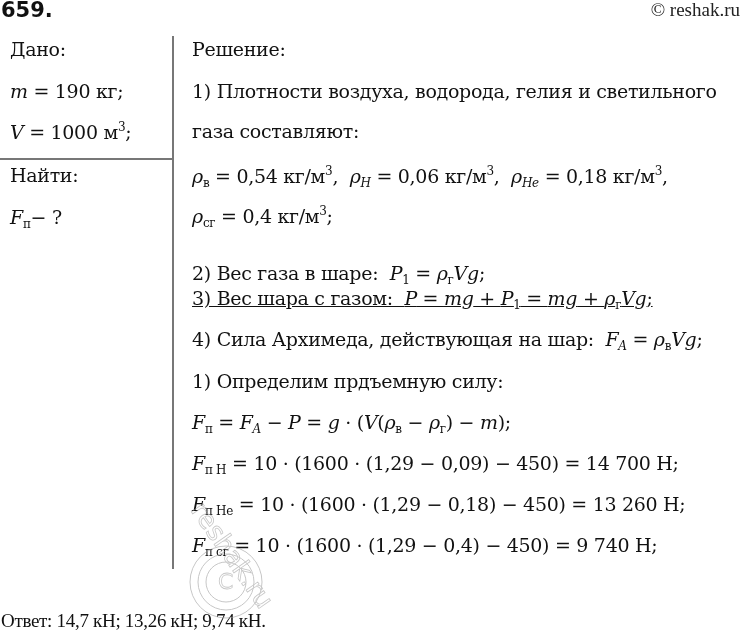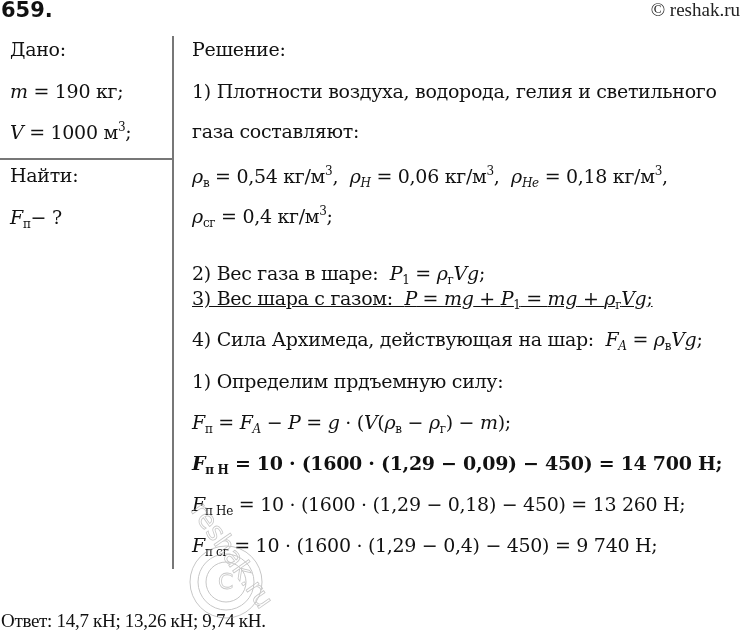--- a/index.html
+++ b/index.html
@@ -64,21 +64,21 @@
   <span style="white-space:pre">3) Вес шара с газом:  </span><i class="v">P</i> = <i class="v">mg</i> + <i class="v">P</i><sub>1</sub> = <i class="v">mg</i> + <i class="v">ρ</i><sub>г</sub><i class="v">Vg</i>;
 </div>
 <div class="abs line right-col" style="top:328px;">
   <span style="white-space:pre">4) Сила Архимеда, действующая на шар:  </span><i class="v">F</i><sub><i>A</i></sub> = <i class="v">ρ</i><sub>в</sub><i class="v">Vg</i>;
 </div>
 <div class="abs line right-col" style="top:370px;">1) Определим прдъемную силу:</div>
 
 <div class="abs line right-col" style="top:411px;">
   <i class="v">F</i><sub>п</sub> = <i class="v">F</i><sub><i>A</i></sub> − <i class="v">P</i> = <i class="v">g</i> · (<i class="v">V</i>(<i class="v">ρ</i><sub>в</sub> − <i class="v">ρ</i><sub>г</sub>) − <i class="v">m</i>);
 </div>
-<div class="abs line right-col" style="top:452px;font-weight:bold;">
+<div class="abs line right-col" style="top:452px;">
   <i class="v">F</i><sub>п H</sub><span> = 10 · (1600 · (1,29 − 0,09) − 450) = 14 700 Н;</span>
 </div>
 <div class="abs line right-col" style="top:493px;">
   <i class="v">F</i><sub>п He</sub><span> = 10 · (1600 · (1,29 − 0,18) − 450) = 13 260 Н;</span>
 </div>
 <div class="abs line right-col" style="top:534px;">
   <i class="v">F</i><sub>п сг</sub><span> = 10 · (1600 · (1,29 − 0,4) − 450) = 9 740 Н;</span>
 </div>
 
 <div class="abs line" style="left:1px; top:610px;font-family:Liberation Serif, serif;">Ответ:  14,7 кН;  13,26 кН;  9,74 кН.</div>

